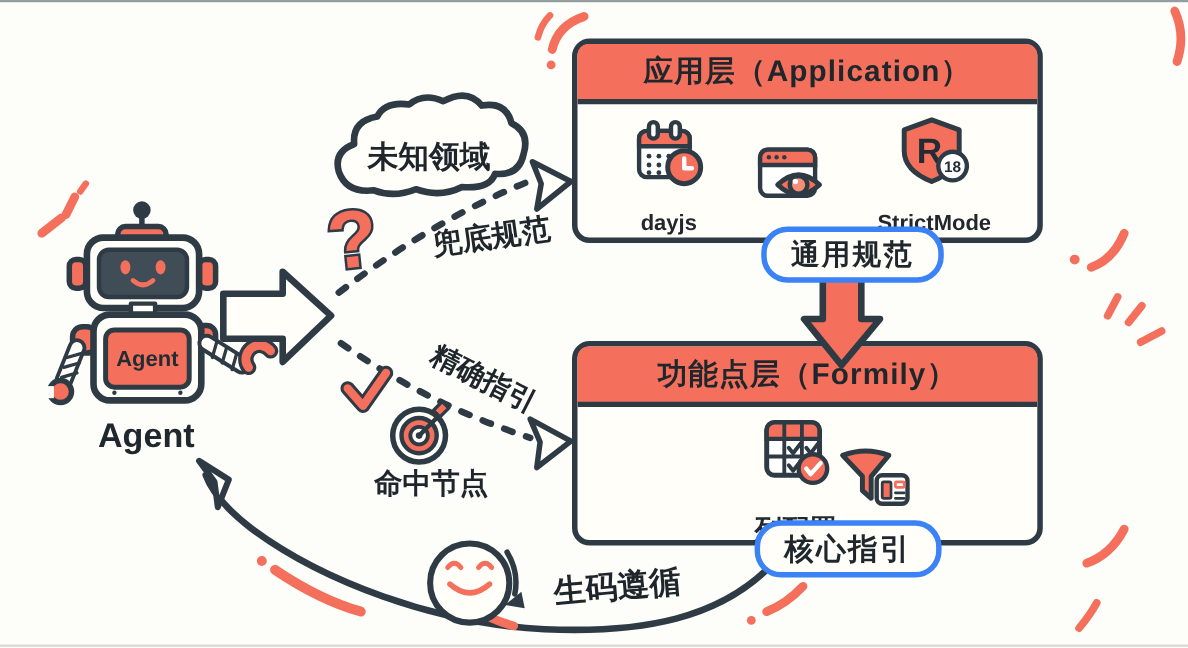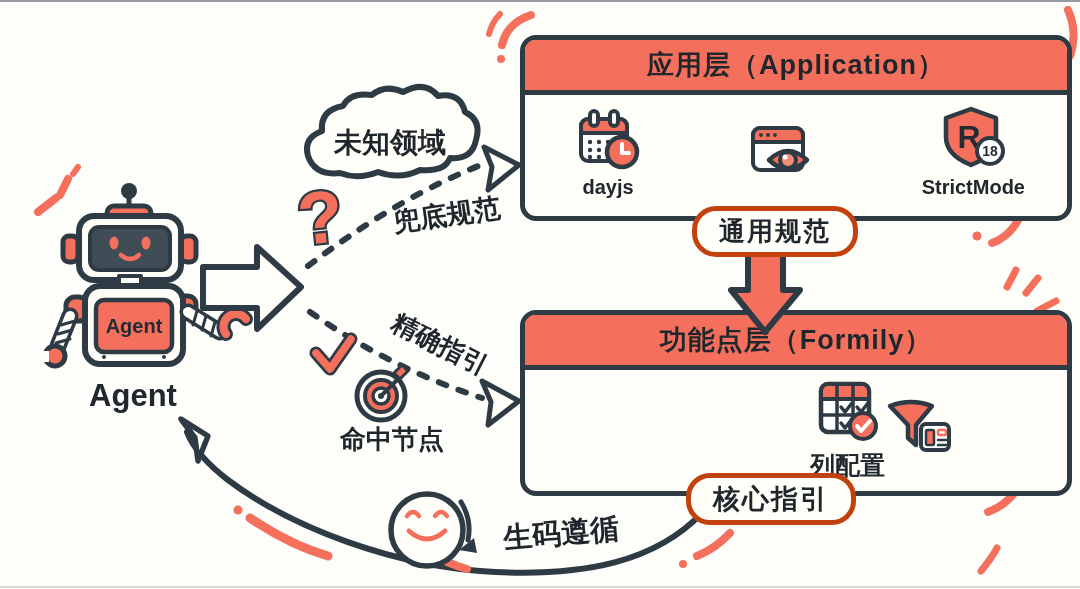--- a/index.html
+++ b/index.html
@@ -1,37 +1,37 @@
 <!DOCTYPE html>
 <html><head>
 <meta charset="utf-8">
 <style>
   html,body { margin:0; padding:0; background:#fdfdfa; }
   body { font-family:"Liberation Sans","DejaVu Sans",sans-serif; color:#20282e; }
   .canvas { position:relative; width:1080px; height:589px; background:#fdfdfa; overflow:hidden; }
   .canvas svg { font-family:inherit; }
   .scene, .overlay { position:absolute; left:0; top:0; width:1080px; height:589px; pointer-events:none; }
 
-  .layer-box { position:absolute; width:552px; height:186px; background:#fffef9;
+  .layer-box { position:absolute; width:428px; height:186px; background:#fffef9;
                border:5px solid #2e3b44; border-radius:16px; box-sizing:border-box; }
   .app-box { left:520px; top:35px; }
   .feature-box { left:520px; top:310px; }
   .layer-header { height:50px; background:#f4705c; border-bottom:5px solid #2e3b44;
                   border-radius:10px 10px 0 0; display:flex; align-items:center; justify-content:center;
                   font-size:27px; font-weight:700; color:#1f272c; letter-spacing:1px; }
   .layer-body { display:flex; align-items:center; box-sizing:border-box; }
   .app-body { justify-content:space-between; padding:8px 42px 4px 48px; }
   .feature-body { justify-content:flex-end; padding:6px 112px 4px 82px; }
   .layer-item { display:flex; flex-direction:column; align-items:center; }
   .item-icon { width:70px; height:70px; }
-  .item-label { margin-top:3px; font-weight:700; text-align:center; white-space:nowrap; }
+  .item-label { margin-top:19px; font-weight:700; text-align:center; white-space:nowrap; }
   .app-body .item-label { font-size:20px; }
   .feature-body .item-label { font-size:25px; }
 
-  .pill { position:absolute; background:#fffef9; border:5px solid #c2410c; border-radius:24px;
+  .pill { position:absolute; background:#fffef9; border:5px solid #3b82f6; border-radius:24px;
           font-size:26px; font-weight:700; color:#1f272c; padding:3px 22px; letter-spacing:2px;
           box-sizing:border-box; white-space:nowrap; }
   .pill-common { left:692px; top:206px; }
   .pill-core   { left:686px; top:473px; font-size:27px; }
 </style>
 </head>
 <body>
 
 <div class="canvas">
 

